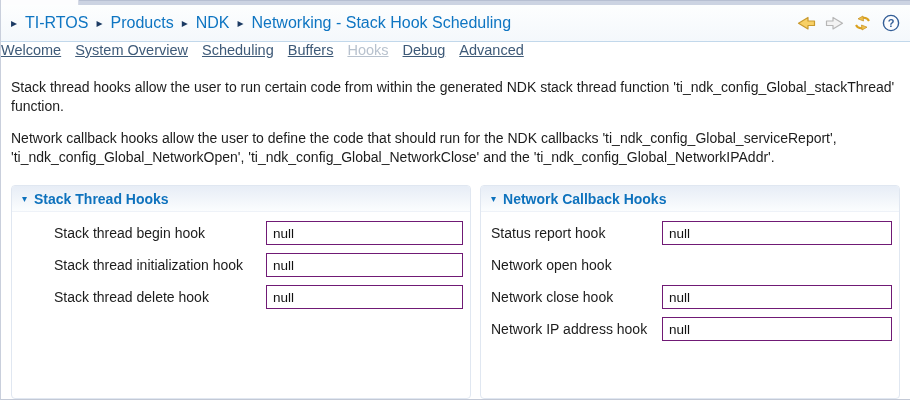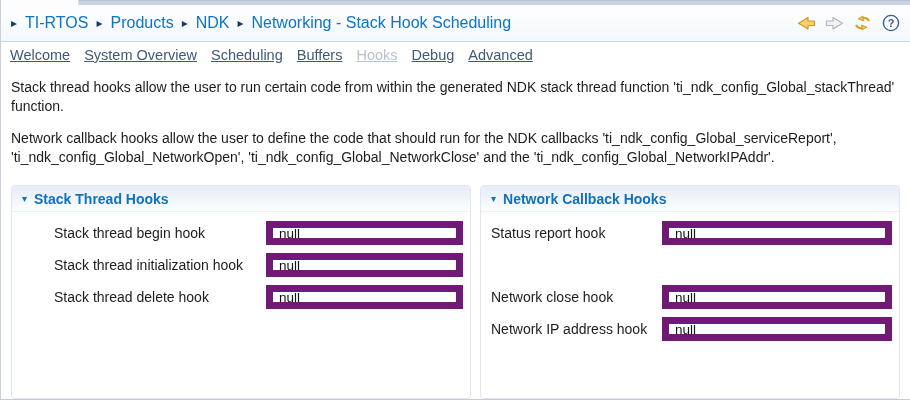--- a/index.html
+++ b/index.html
@@ -25,21 +25,21 @@
     display:flex; align-items:center;
   }
   .crumbs { display:flex; align-items:center; flex:1; white-space:nowrap; overflow:hidden; }
   .crumb-sep { color:#1b3a63; font-size:12px; margin:0 8px; line-height:1; }
   .crumb-sep.first { margin-left:2px; }
   .crumb { color:#0e75c2; font-size:16px; font-weight:normal; cursor:pointer; }
   .hdr-icons { display:flex; align-items:center; gap:9px; flex:0 0 auto; }
   .hdr-icons .ibtn { width:19px; height:17px; display:flex; align-items:center; justify-content:center; cursor:pointer; }
 
   
-  .nav { flex:0 0 auto; height:26px; padding-left:9px; display:flex; align-items:center; gap:14px; }
+  .nav { flex:0 0 auto; height:26px; display:flex; align-items:flex-start; gap:14px; }
   .nav a { font-size:14.5px; color:#3e5a78; text-decoration:underline; cursor:pointer; white-space:nowrap; }
   .nav a.disabled { color:#b8c2ce; cursor:default; }
 
   
   .content { flex:1; padding:10px 10px 0 10px; display:flex; flex-direction:column; }
   .para { font-size:14px; line-height:19px; color:#1c1c1c; margin-bottom:13px; max-width:892px; }
 
   
   .panels { display:flex; gap:9px; margin-top:14px; flex:1; align-items:stretch; }
   .panel { border:1px solid #e0e7f1; border-radius:4px; background:#fff; overflow:hidden; }
@@ -52,21 +52,21 @@
   }
   .panel-hd .tri { color:#0e72bd; font-size:10px; margin-right:7px; line-height:1; }
   .panel-hd .ttl { color:#0e72bd; font-size:14px; font-weight:bold; }
   .fields { padding:9px 7px 8px 10px; }
   .frow { display:flex; align-items:center; margin-bottom:8px; height:24px; }
   .flabel { font-size:14px; color:#1c1c1c; flex:0 0 auto; }
   .panel.left  .flabel { width:212px;margin-left:32px; }
   .panel.right .flabel { width:171px; }
   .fwrap { position:relative; flex:1; }
   .finput {
-    width:100%; height:24px; border:7px solid #701a75; background:#fff;
+    width:100%; height:24px; border:1px solid #701a75; background:#fff;
     font-family:"Liberation Sans", sans-serif; font-size:13.5px; color:#111;
     padding:1px 6px; outline:none;
   }
   .red-annotation {
     position:absolute; left:-8px; top:-5px; width:159px; height:33px;
     border:5px solid #cd1f1f; pointer-events:none; z-index:5;
   }
 </style>
 </head>
 <body>
@@ -166,20 +166,21 @@
           <span class="ttl">Network Callback Hooks</span>
         </div>
         <div class="fields">
           <div class="frow">
             <span class="flabel">Status report hook</span>
             <span class="fwrap">
               <input class="finput" type="text" value="null" style="">
             </span>
           </div>
           <div class="frow">
+            <span class="flabel">Network open hook</span>
           </div>
           <div class="frow">
             <span class="flabel">Network close hook</span>
             <span class="fwrap">
               <input class="finput" type="text" value="null" style="">
             </span>
           </div>
           <div class="frow">
             <span class="flabel">Network IP address hook</span>
             <span class="fwrap">

